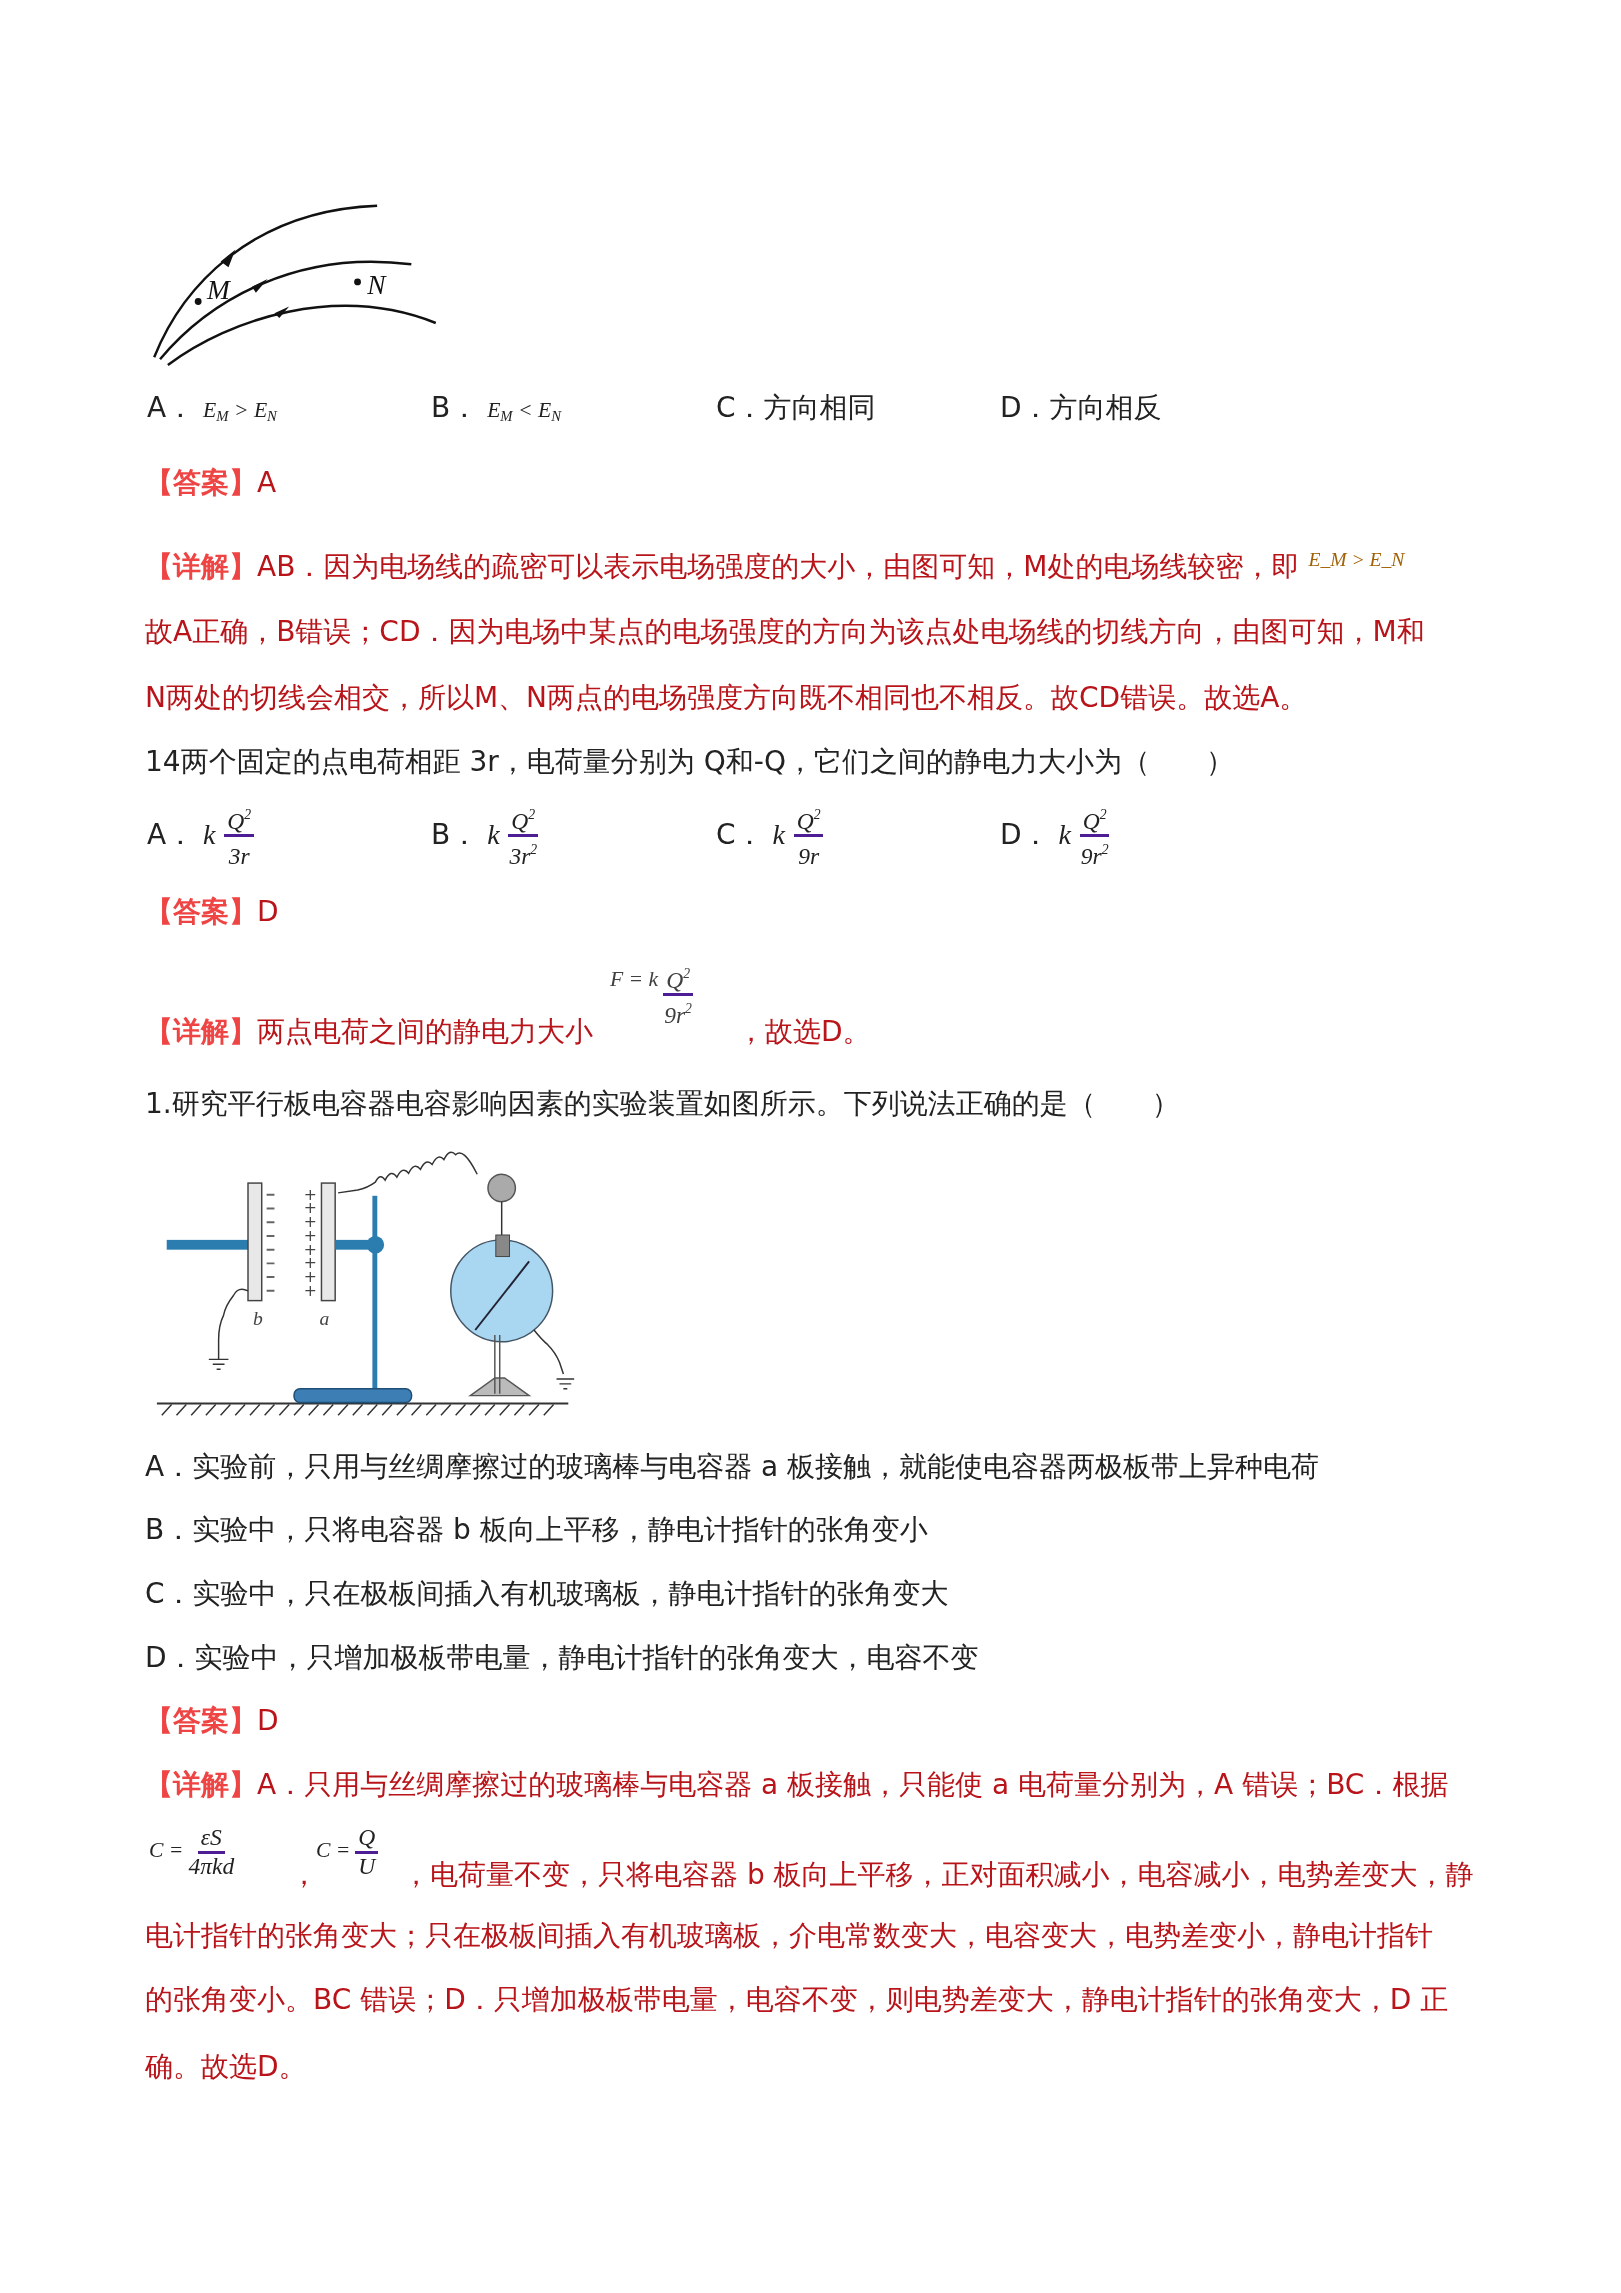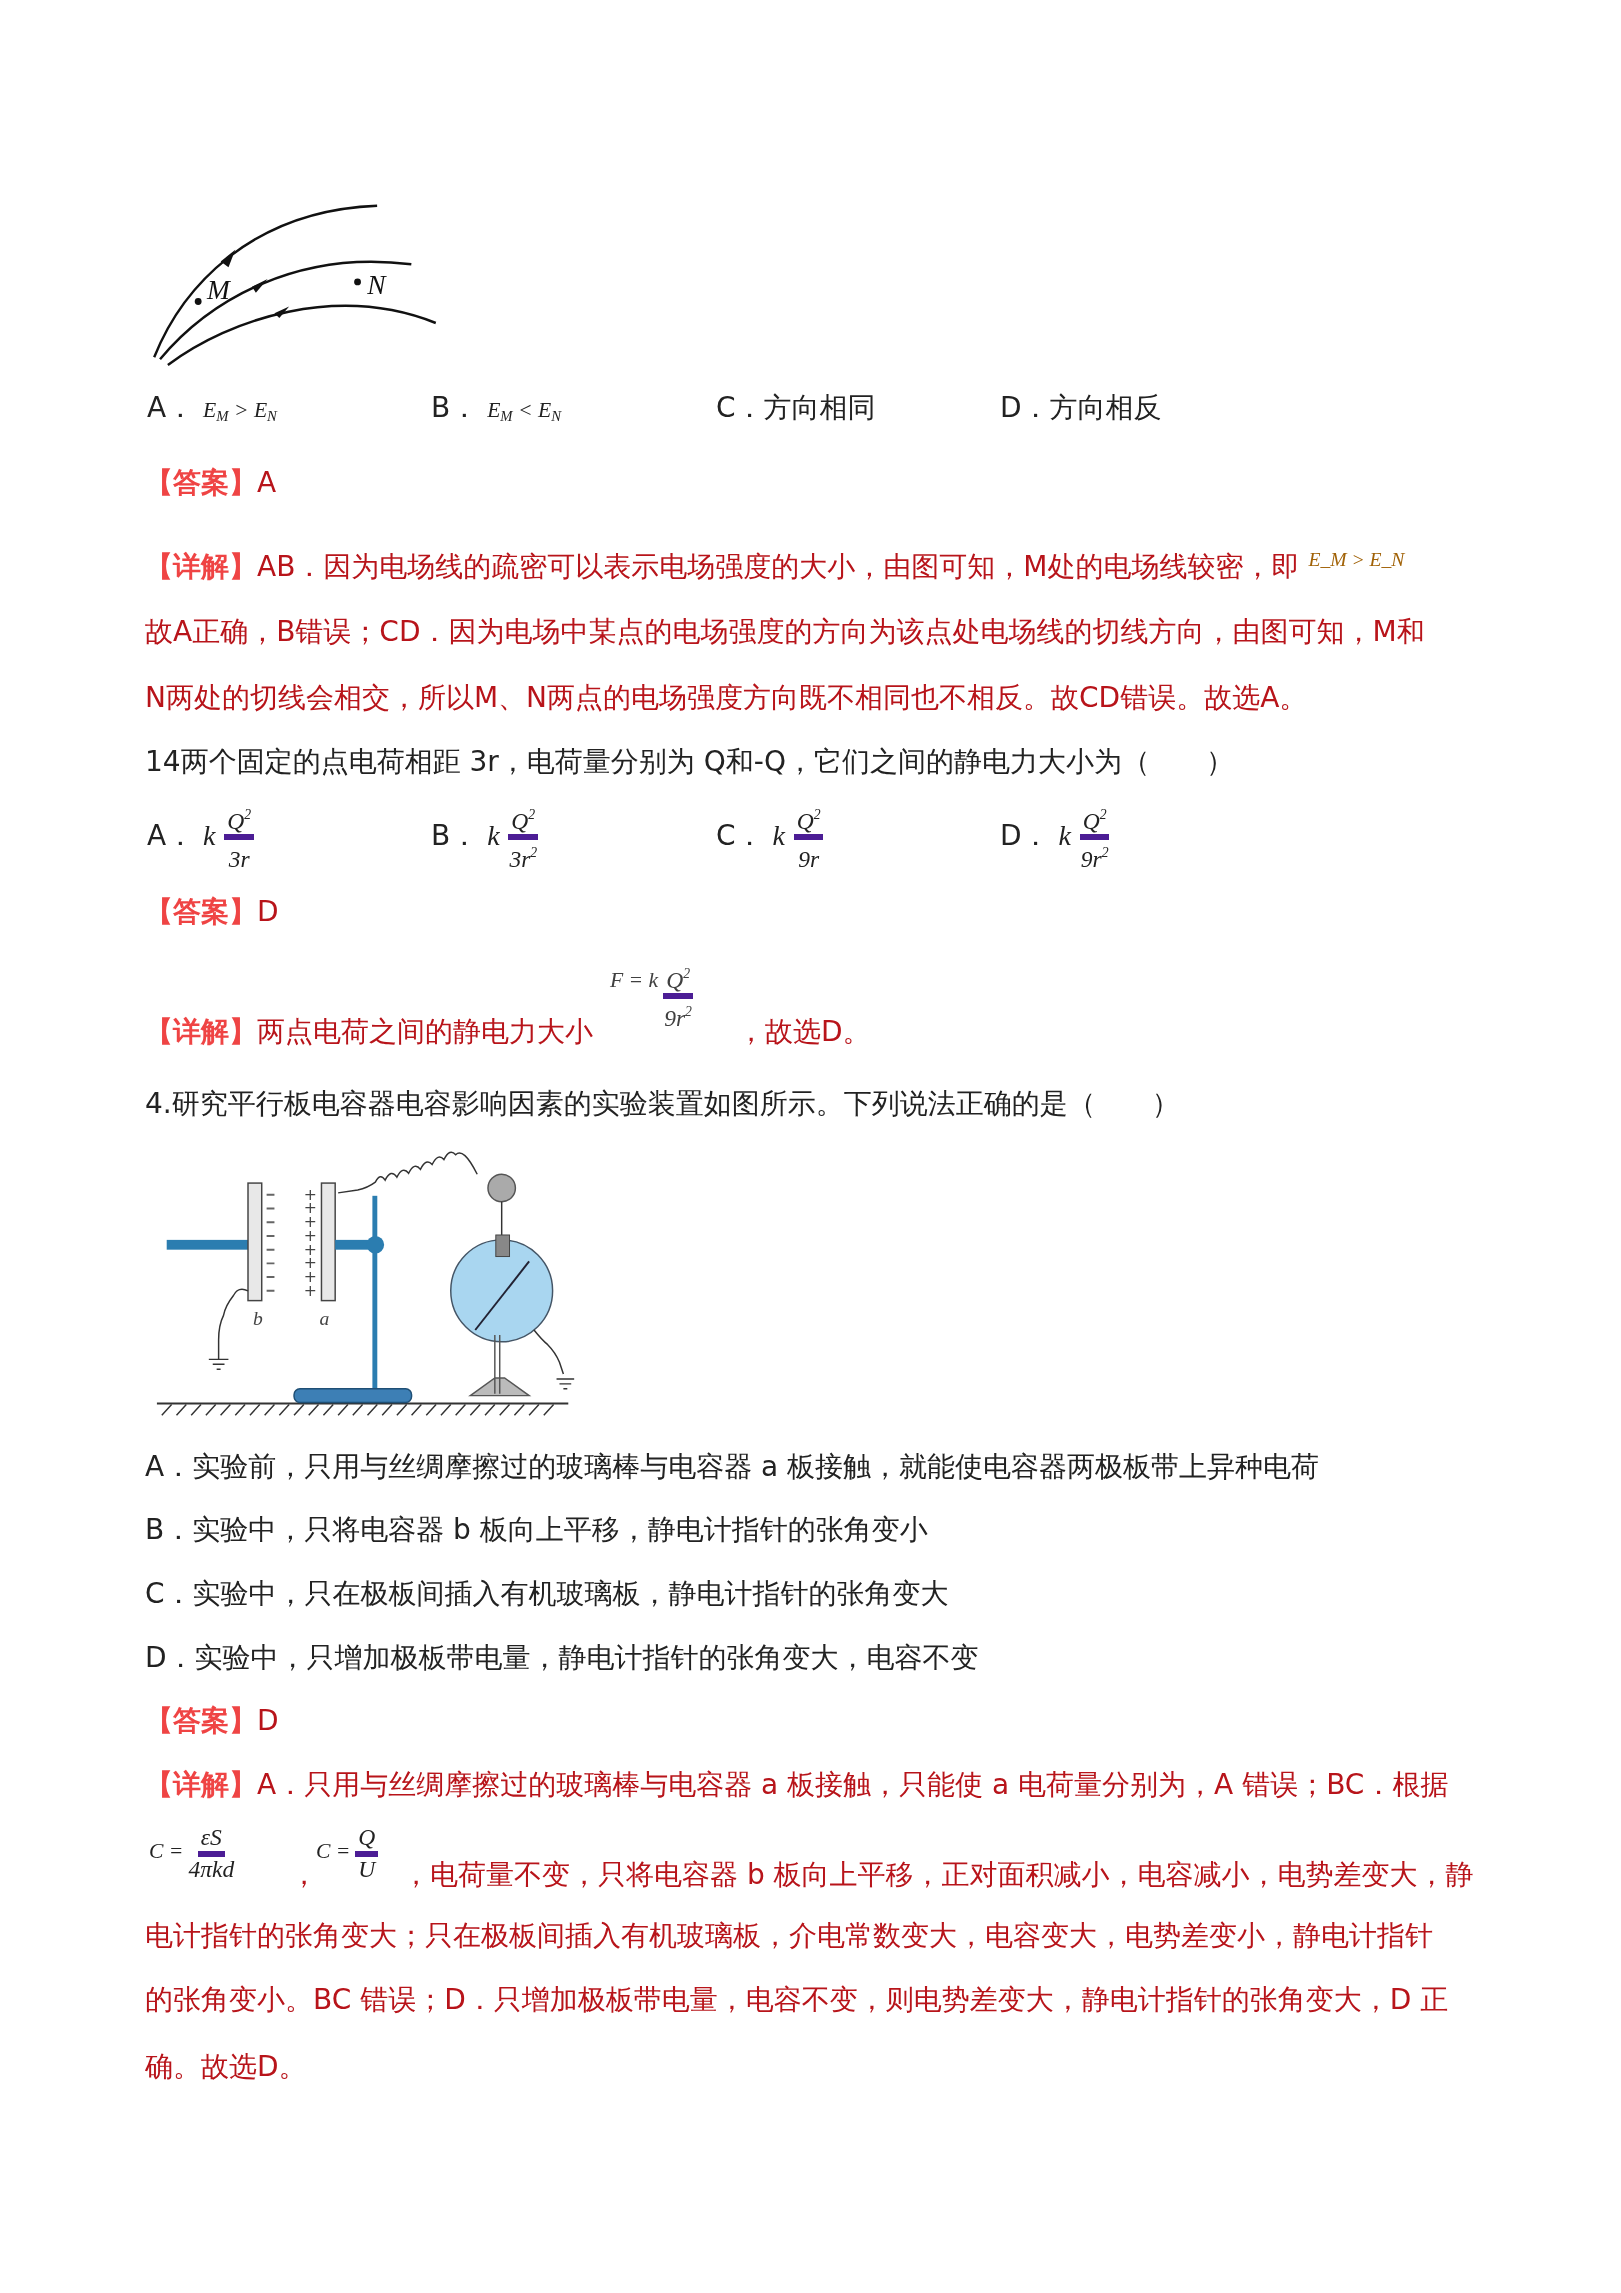--- a/index.html
+++ b/index.html
@@ -5,21 +5,21 @@
   html,body{margin:0;padding:0;background:#fff;}
   body{width:1621px;height:2294px;position:relative;overflow:hidden;
        font-family:"DejaVu Sans","Liberation Sans",sans-serif;color:#222;}
   .abs{position:absolute;white-space:nowrap;}
   .txt{font-size:28px;line-height:35px;text-align:center;}
   .red{color:#b8141a;}
   .brk{color:#ef4444;font-weight:bold;}
   .math{font-family:"Liberation Serif","DejaVu Serif",serif;font-style:italic;}
   .frac{display:inline-flex;flex-direction:column;align-items:center;vertical-align:middle;
         font-family:"Liberation Serif","DejaVu Serif",serif;font-style:italic;font-size:23.5px;line-height:25.5px;}
-  .frac .num{border-bottom:6px solid #4c1d95;padding:0 2.9px;}
+  .frac .num{border-bottom:3px solid #4c1d95;padding:0 2.9px;}
   .sub{font-size:14.7px;vertical-align:-3.9px;}
   .sup{font-size:13.7px;vertical-align:9.8px;}
   svg{position:absolute;}
 </style>
 </head>
 <body>
 
 <svg style="left:142px;top:191px" width="304" height="176" viewBox="0 0 310 180">
   <g fill="none" stroke="#111" stroke-width="2.5">
     <path d="M12 170 C 40 100, 110 20, 240 15"></path>
@@ -107,21 +107,21 @@
 </div>
 <div class="abs" style="left:610px;top:961px;color:#404040">
   <span class="math" style="font-size:21.6px;vertical-align:13.7px">F = k</span>
   <span class="frac">
       <span class="num"><span>Q</span><span class="sup">2</span></span>
       <span><span>9r</span><span class="sup">2</span></span>
     </span>
 </div>
 <div class="abs txt red" style="left:737px;top:1014px">，故选D。</div>
 
-<div class="abs txt" style="left:145px;top:1086px">4.研究平行板电容器电容影响因素的实验装置如图所示。下列说法正确的是（　　）</div>
+<div class="abs txt" style="left:145px;top:1086px">1.研究平行板电容器电容影响因素的实验装置如图所示。下列说法正确的是（　　）</div>
 
 <svg style="left:147px;top:1139px" width="441" height="286" viewBox="0 0 450 292">
 
   <line x1="10" y1="270" x2="430" y2="270" stroke="#333" stroke-width="2"></line>
   <g stroke="#333" stroke-width="1.5">
     <path d="M15 282 L25 271 M30 282 L40 271 M45 282 L55 271 M60 282 L70 271 M75 282 L85 271 M90 282 L100 271 M105 282 L115 271 M120 282 L130 271 M135 282 L145 271 M150 282 L160 271 M165 282 L175 271 M180 282 L190 271 M195 282 L205 271 M210 282 L220 271 M225 282 L235 271 M240 282 L250 271 M255 282 L265 271 M270 282 L280 271 M285 282 L295 271 M300 282 L310 271 M315 282 L325 271 M330 282 L340 271 M345 282 L355 271 M360 282 L370 271 M375 282 L385 271 M390 282 L400 271 M405 282 L415 271"></path>
   </g>
 
   <rect x="20" y="103" width="85" height="10" fill="#2b7db0"></rect>
   <rect x="103" y="45" width="14" height="120" fill="#e8e8e8" stroke="#444" stroke-width="1.5"></rect>

